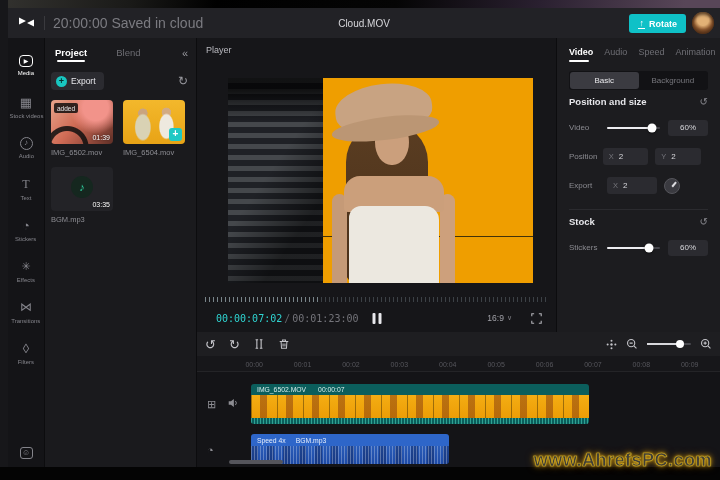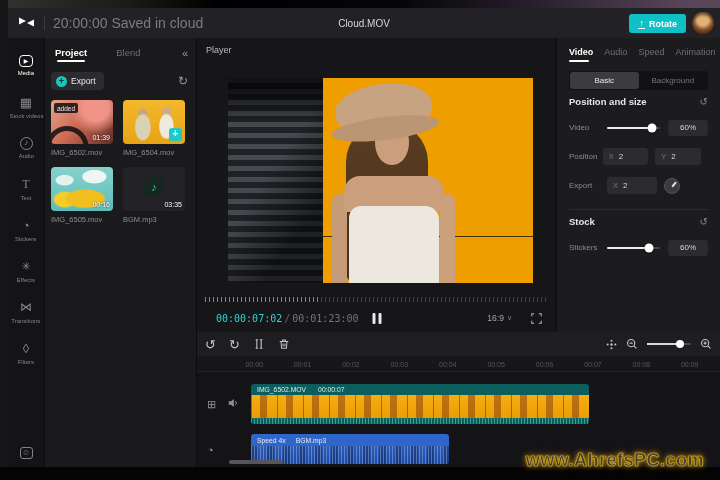--- a/index.html
+++ b/index.html
@@ -170,21 +170,21 @@
   .aclip { position:absolute; left:54px; top:62px; width:198px; height:30px; border-radius:3px; overflow:hidden; cursor:pointer; }
   .aclip-head { height:12px; background:#2e66c9; display:flex; align-items:center; gap:10px; padding:0 6px; }
   .aclip-head span { font-size:6.8px; color:#e6eefb; white-space:nowrap; }
   .aclip-wave { height:18px; background:
       repeating-linear-gradient(90deg, rgba(255,255,255,.28) 0 1px, rgba(255,255,255,0) 1px 3px),
       repeating-linear-gradient(90deg, rgba(10,25,70,.35) 0 7px, rgba(10,25,70,0) 7px 16px),
       linear-gradient(180deg,#2a5cb8,#1d4aa6); }
   .tl-scrollbar { position:absolute; left:32px; bottom:3px; width:54px; height:4px; background:#55555b; border-radius:2px; cursor:pointer; }
 
   
-  .watermark { position:absolute; right:16px; bottom:9px; font-size:18px; font-weight:bold; letter-spacing:.5px; color:#3f3e38;
+  .watermark { position:absolute; right:8px; bottom:9px; font-size:18px; font-weight:bold; letter-spacing:.5px; color:#3f3e38;
     -webkit-text-stroke:.6px #caa41e;
     text-shadow:0 0 5px rgba(240,180,20,.9), 0 0 2px rgba(250,210,40,.95), 0 0 8px rgba(220,140,10,.6); }
 
   svg { display:block; }
 </style>
 </head>
 <body>
 
 <div class="desktop-top" data-name="desktop-background"></div>
 <div class="desktop-left" data-name="desktop-background-edge"></div>
@@ -283,28 +283,20 @@
         </div>
 
         <div class="thumb" data-name="media-item" data-kind="people" data-add="true">
           <div class="timg" data-name="media-thumbnail">
 
             <span class="thumb-add" data-name="add-to-timeline-button">+</span>
           </div>
           <div class="tname" data-name="media-filename">IMG_6504.mov</div>
         </div>
 
-        <div class="thumb" data-name="media-item" data-kind="camper" data-add="false">
-          <div class="timg" data-name="media-thumbnail">
-
-            <span class="dur" data-name="duration-label">00:16</span>
-
-          </div>
-          <div class="tname" data-name="media-filename">IMG_6505.mov</div>
-        </div>
 
 
         <div class="thumb" data-name="media-item" data-kind="music" data-add="false">
           <div class="timg" data-name="media-thumbnail">
             <span class="thumb-note" data-name="music-note-icon">♪</span>
 
             <span class="dur" data-name="duration-label">03:35</span>
 
           </div>
           <div class="tname" data-name="media-filename">BGM.mp3</div>

